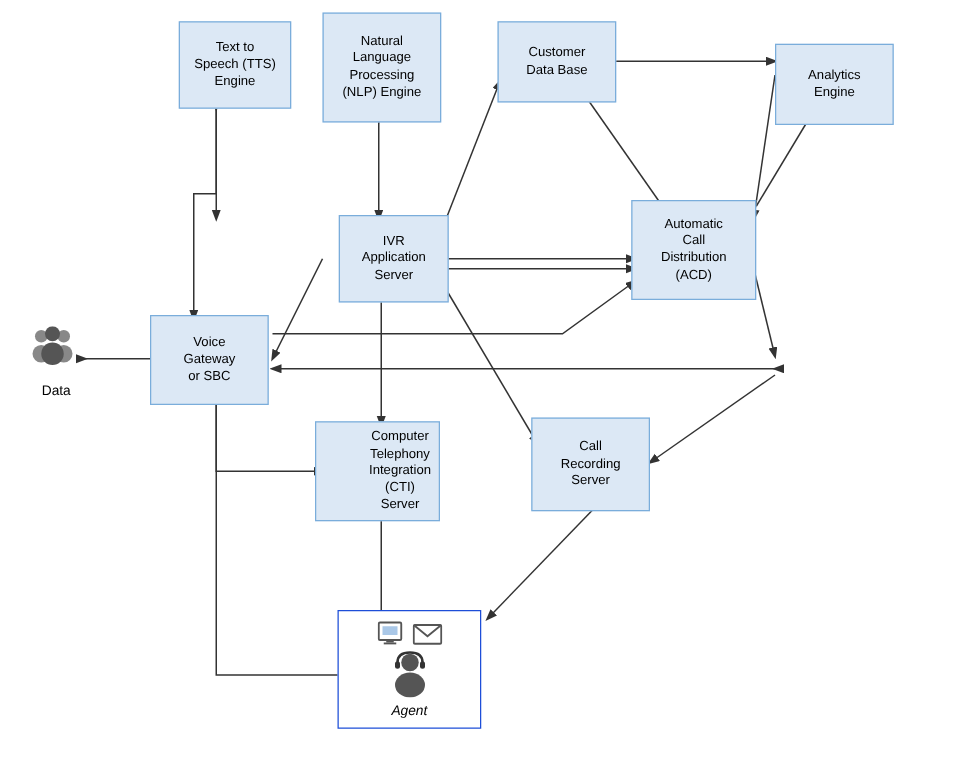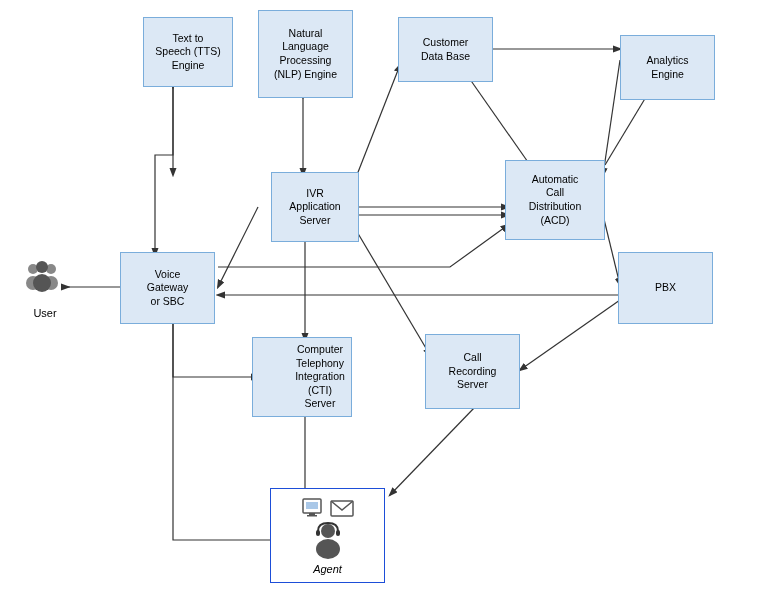--- a/index.html
+++ b/index.html
@@ -132,21 +132,21 @@
         <circle cx="10" cy="8" r="5" fill="#888"></circle>
         <ellipse cx="10" cy="22" rx="7" ry="7" fill="#888"></ellipse>
 
         <circle cx="28" cy="8" r="5" fill="#888"></circle>
         <ellipse cx="28" cy="22" rx="7" ry="7" fill="#888"></ellipse>
 
         <circle cx="19" cy="6" r="6" fill="#555"></circle>
         <ellipse cx="19" cy="22" rx="9" ry="9" fill="#555"></ellipse>
       </svg>
     </div>
-    <div style="font-size:11px; margin-top:2px;">User</div>
+    <div style="font-size:11px; margin-top:2px;">Data</div>
   </div>
 
   <div class="node" style="left:143px; top:17px; width:90px; height:70px;">
     <span>Text to<br>Speech (TTS)<br>Engine</span>
   </div>
 
   <div class="node" style="left:258px; top:10px; width:95px; height:88px;">
     <span>Natural<br>Language<br>Processing<br>(NLP) Engine</span>
   </div>
 
@@ -163,23 +163,20 @@
   </div>
 
   <div class="node" style="left:505px; top:160px; width:100px; height:80px;">
     <span>Automatic<br>Call<br>Distribution<br>(ACD)</span>
   </div>
 
   <div class="node" style="left:120px; top:252px; width:95px; height:72px;">
     <span>Voice<br>Gateway<br>or SBC</span>
   </div>
 
-  <div class="node" style="left:618px; top:252px; width:95px; height:72px;">
-    <span>PBX</span>
-  </div>
 
   <div class="node" style="left:252px; top:337px; width:100px; height:80px;padding-left:40px;">
     <span>Computer<br>Telephony<br>Integration<br>(CTI) Server</span>
   </div>
 
   <div class="node" style="left:425px; top:334px; width:95px; height:75px;">
     <span>Call<br>Recording<br>Server</span>
   </div>
 
   <div class="agent-box" style="left:270px; top:488px; width:115px; height:95px;">

